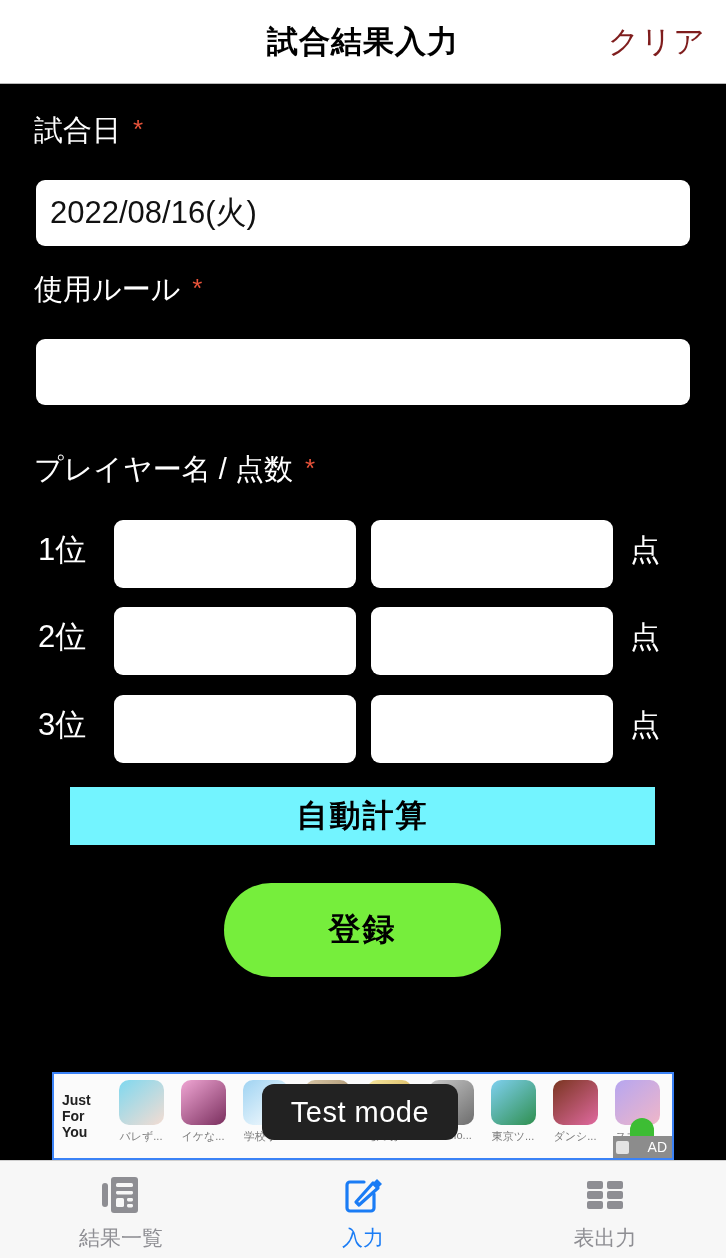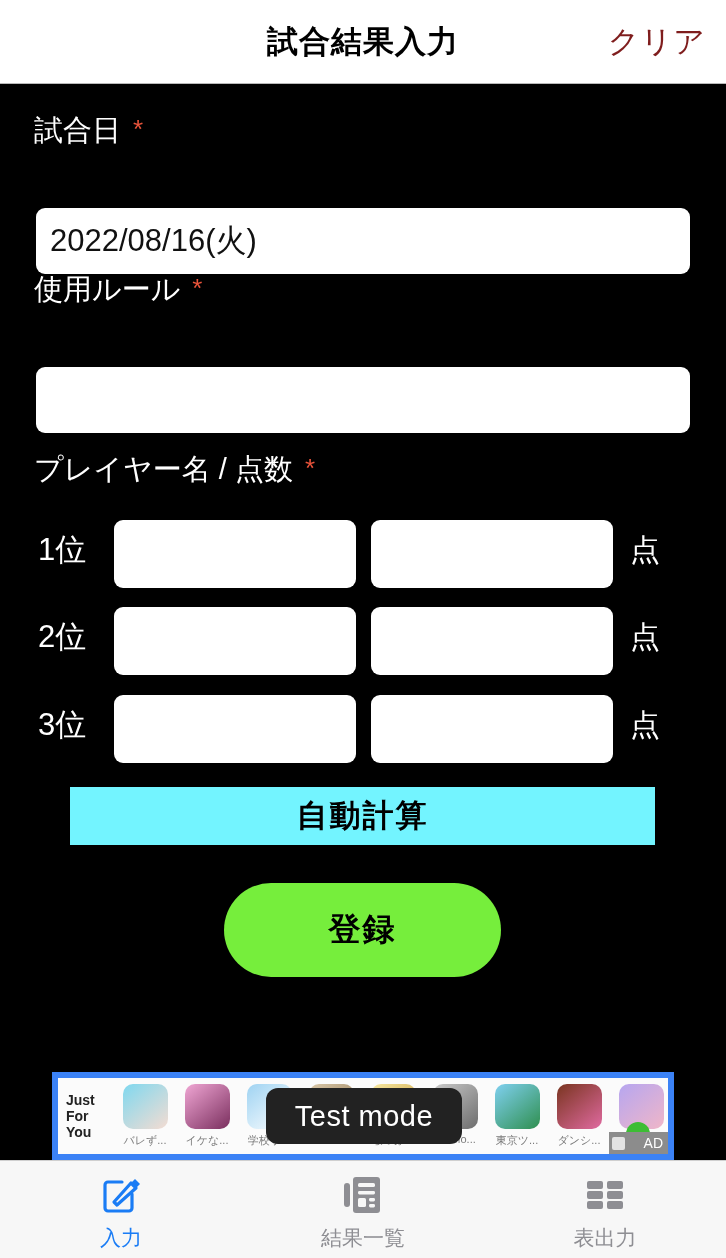--- a/index.html
+++ b/index.html
@@ -34,21 +34,21 @@
   .body { position: absolute; left: 0; top: 84px; width: 726px; height: 1076px; background: #000; }
 
   .field-label {
     position: absolute; color: #ffffff; font-size: 29px; white-space: nowrap;
   }
   .req { color: #e8533a; font-size: 26px; margin-left: 12px; vertical-align: 2px; }
 
   .text-input {
     position: absolute; background: #ffffff; border-radius: 9px; border: none;
     font-family: "Liberation Sans", sans-serif;
-    font-size: 30px; color: #111; padding: 0 14px; margin-top: 28px;
+    font-size: 30px; color: #111; padding: 0 14px;
   }
 
   
   #date-label { left: 34px; top: 27px; }
   #date-input { left: 36px; top: 96px; width: 654px; height: 66px; font-size: 31px; }
 
   
   #rule-label { left: 34px; top: 186px; }
   #rule-input { left: 36px; top: 255px; width: 654px; height: 66px; }
 
@@ -93,21 +93,21 @@
   #register-btn {
     position: absolute; left: 224px; top: 799px; width: 277px; height: 94px;
     background: #76ee3c; border: none; border-radius: 47px;
     color: #000; font-size: 32px; font-weight: 700; letter-spacing: 2px;
     font-family: "Liberation Sans", sans-serif; cursor: pointer;
   }
 
   
   .ad-banner {
     position: absolute; left: 52px; top: 1072px; width: 622px; height: 88px;
-    background: #fbfbfb; border: 6px solid #3b82f6; overflow: hidden;
+    background: #fbfbfb; border: 2px solid #3b82f6; overflow: hidden;
     display: flex; align-items: center;
   }
   .ad-jfy {
     width: 56px; flex: 0 0 56px; padding-left: 8px;
     font-size: 14px; line-height: 16px; color: #222; font-weight: 600;
   }
   .ad-apps { display: flex; align-items: flex-start; height: 100%; padding-top: 6px; }
   .ad-app { width: 62px; flex: 0 0 62px; text-align: center; }
   .ad-icon {
     width: 45px; height: 45px; border-radius: 10px; margin: 0 auto;
@@ -248,47 +248,47 @@
     <div class="ad-testmode">Test mode</div>
     <div class="ad-greenpill"></div>
     <div class="ad-tag">
       <span class="ad-tag-glyph"></span>
       <span>AD</span>
     </div>
   </div>
 
   <div class="tab-bar">
     <div class="tab-hairline"></div>
-
-    <div class="tab active">
-      <span class="tab-icon">
-        <svg viewBox="0 0 46 46" width="46" height="46">
-          <path d="M34 22 V36 a3 3 0 0 1-3 3 H10 a3 3 0 0 1-3-3 V13 a3 3 0 0 1 3-3 H24" fill="none" stroke="#1a7cf5" stroke-width="3.2" stroke-linecap="round"></path>
-          <path d="M16 30 L33 11 l5 5 L19 33 Z" fill="none" stroke="#1a7cf5" stroke-width="3.2" stroke-linejoin="round"></path>
-          <path d="M33 11 l4-4 l5 5 l-4 4 Z" fill="#1a7cf5"></path>
-        </svg>
-      </span>
-      <span class="tab-label">入力</span>
-    </div>
 
     <div class="tab">
       <span class="tab-icon">
         <svg viewBox="0 0 46 46" width="46" height="46">
           <rect x="4" y="11" width="6" height="24" rx="3" fill="#8e8e93"></rect>
           <rect x="13" y="5" width="27" height="36" rx="3" fill="#8e8e93"></rect>
           <rect x="18" y="11" width="17" height="4" rx="1.6" fill="#f7f7f7"></rect>
           <rect x="18" y="19" width="17" height="3.4" rx="1.4" fill="#f7f7f7"></rect>
           <rect x="18" y="26" width="8" height="9" rx="1.6" fill="#f7f7f7"></rect>
           <rect x="29" y="26" width="6" height="3.4" rx="1.4" fill="#f7f7f7"></rect>
           <rect x="29" y="32" width="6" height="3.4" rx="1.4" fill="#f7f7f7"></rect>
         </svg>
       </span>
       <span class="tab-label">結果一覧</span>
     </div>
 
+    <div class="tab active">
+      <span class="tab-icon">
+        <svg viewBox="0 0 46 46" width="46" height="46">
+          <path d="M34 22 V36 a3 3 0 0 1-3 3 H10 a3 3 0 0 1-3-3 V13 a3 3 0 0 1 3-3 H24" fill="none" stroke="#1a7cf5" stroke-width="3.2" stroke-linecap="round"></path>
+          <path d="M16 30 L33 11 l5 5 L19 33 Z" fill="none" stroke="#1a7cf5" stroke-width="3.2" stroke-linejoin="round"></path>
+          <path d="M33 11 l4-4 l5 5 l-4 4 Z" fill="#1a7cf5"></path>
+        </svg>
+      </span>
+      <span class="tab-label">入力</span>
+    </div>
+
     <div class="tab">
       <span class="tab-icon">
         <svg viewBox="0 0 46 46" width="46" height="46">
           <rect x="5" y="9" width="16" height="8" rx="2" fill="#8e8e93"></rect>
           <rect x="25" y="9" width="16" height="8" rx="2" fill="#8e8e93"></rect>
           <rect x="5" y="19" width="16" height="8" rx="2" fill="#8e8e93"></rect>
           <rect x="25" y="19" width="16" height="8" rx="2" fill="#8e8e93"></rect>
           <rect x="5" y="29" width="16" height="8" rx="2" fill="#8e8e93"></rect>
           <rect x="25" y="29" width="16" height="8" rx="2" fill="#8e8e93"></rect>
         </svg>

